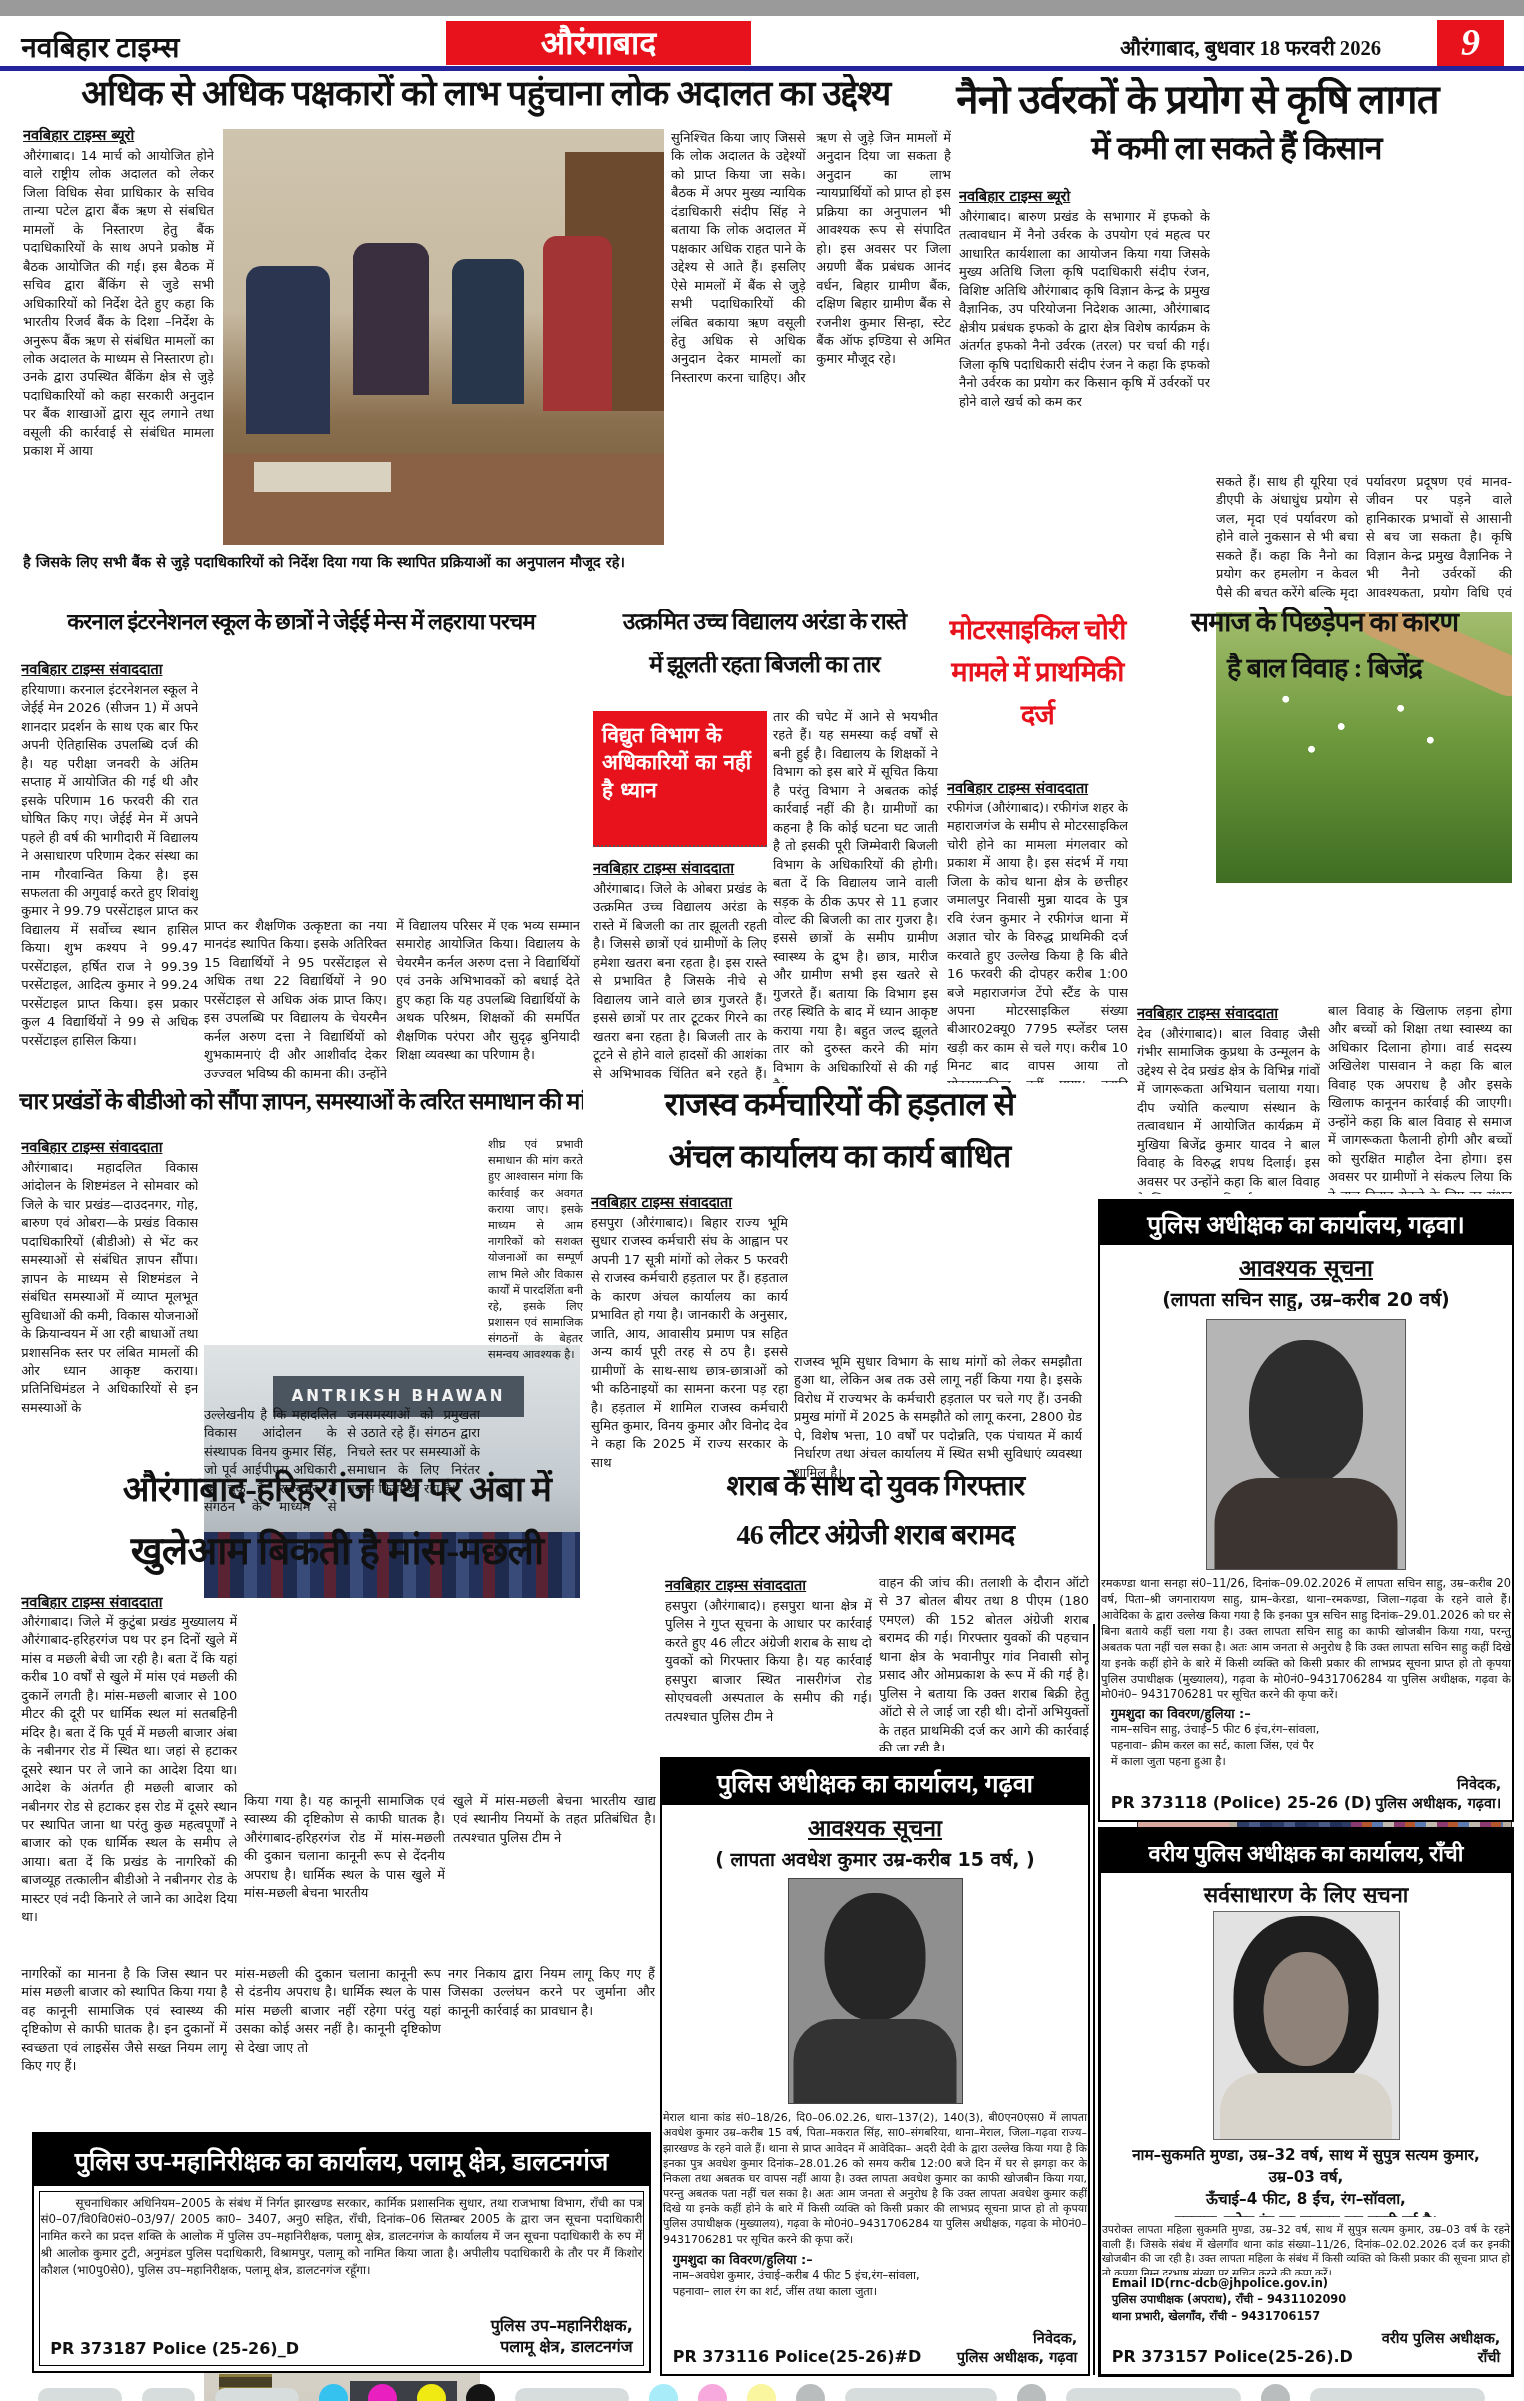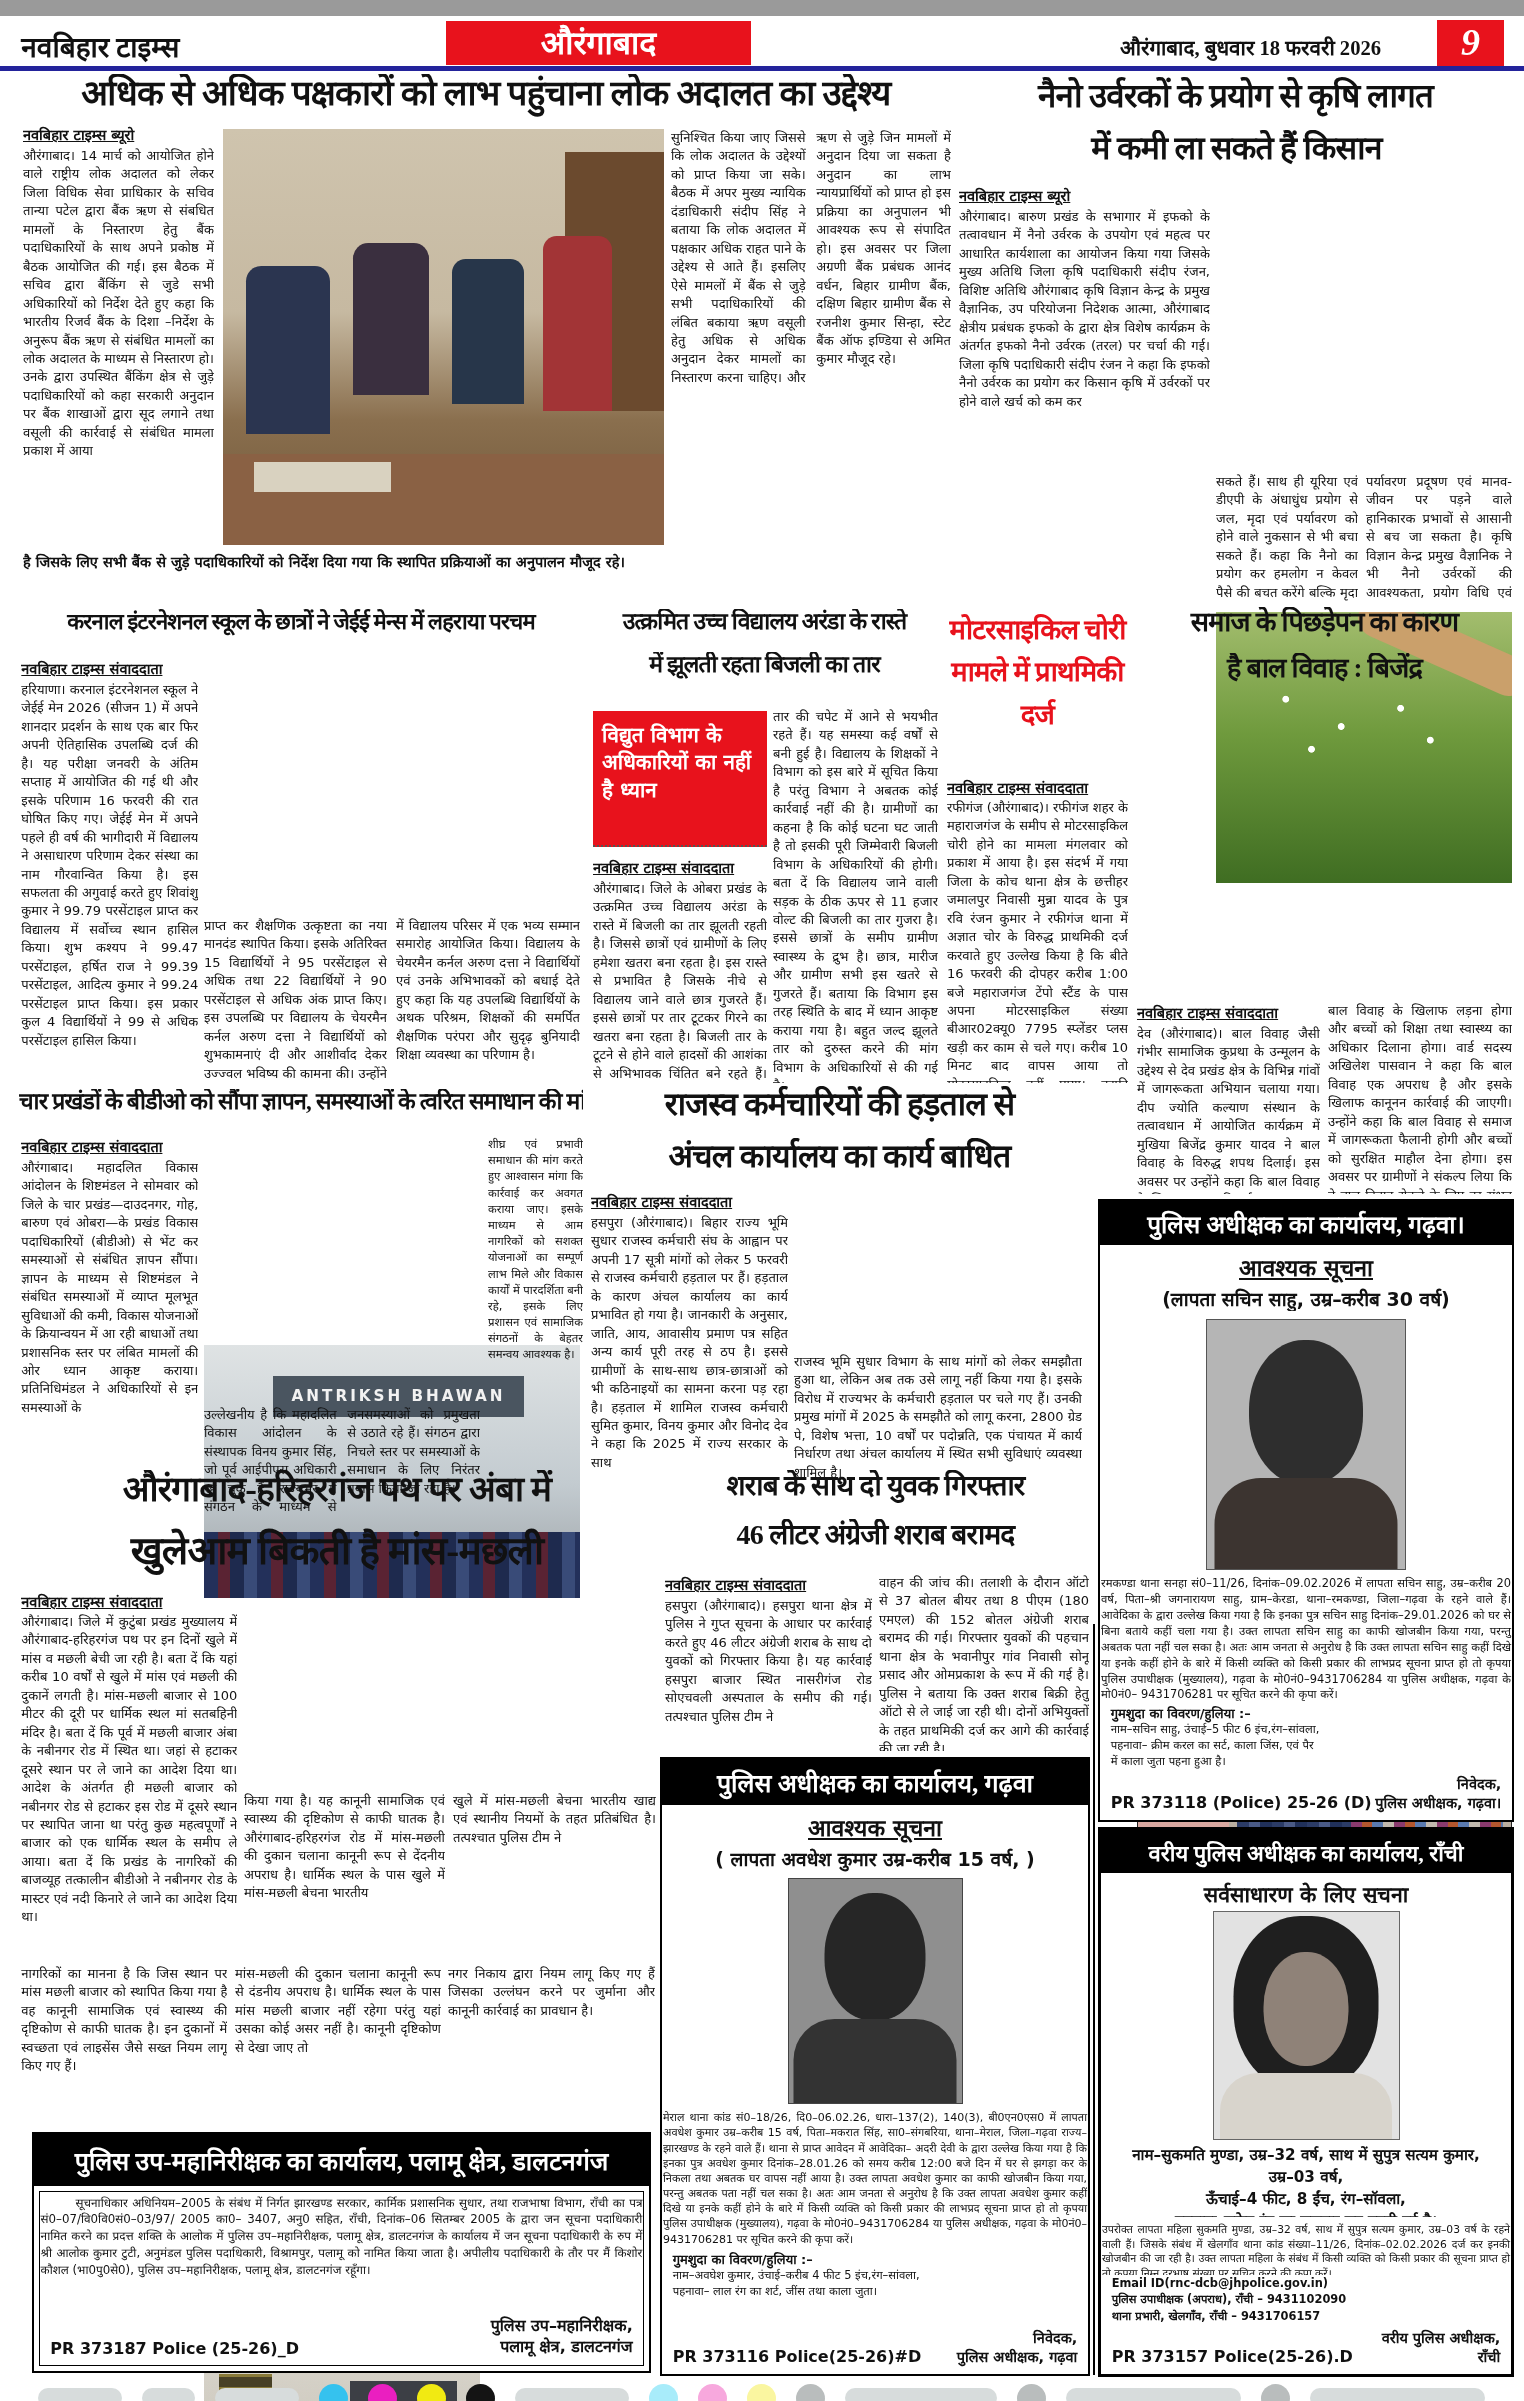--- a/index.html
+++ b/index.html
@@ -53,21 +53,21 @@
     <div class="pd" style="left:23px;top:137px;width:84px;height:168px;background:#2b3550;border-radius:15.2px 15.2px 0 0"></div>
     <div class="pd" style="left:130px;top:114px;width:76px;height:152px;background:#3a2f3f;border-radius:15.2px 15.2px 0 0"></div>
     <div class="pd" style="left:229px;top:130px;width:72px;height:145px;background:#27364a;border-radius:13.7px 13.7px 0 0"></div>
     <div class="pd" style="left:320px;top:107px;width:69px;height:175px;background:#a23436;border-radius:13.7px 13.7px 0 0"></div>
     <div class="pd" style="left:0;bottom:0;width:100%;height:91px;background:#8a6144"></div>
     <div class="pd" style="left:30.5px;bottom:53px;width:137px;height:30.5px;background:#d9d2c0"></div>
   </div>
   <div class="abs bd" style="left:671px;top:113px;width:280px;height:418px;column-count:2;column-gap:10.7px">सुनिश्चित किया जाए जिससे कि लोक अदालत के उद्देश्यों को प्राप्त किया जा सके। बैठक में अपर मुख्य न्यायिक दंडाधिकारी संदीप सिंह ने बताया कि लोक अदालत में पक्षकार अधिक राहत पाने के उद्देश्य से आते हैं। इसलिए ऐसे मामलों में बैंक से जुड़े सभी पदाधिकारियों की लंबित बकाया ऋण वसूली हेतु अधिक से अधिक अनुदान देकर मामलों का निस्तारण करना चाहिए। और ऋण से जुड़े जिन मामलों में अनुदान दिया जा सकता है अनुदान का लाभ न्यायप्रार्थियों को प्राप्त हो इस प्रक्रिया का अनुपालन भी आवश्यक रूप से संपादित हो। इस अवसर पर जिला अग्रणी बैंक प्रबंधक आनंद वर्धन, बिहार ग्रामीण बैंक, दक्षिण बिहार ग्रामीण बैंक से रजनीश कुमार सिन्हा, स्टेट बैंक ऑफ इण्डिया से अमित कुमार मौजूद रहे।</div>
   <div class="abs cap" style="left:23px;top:535px;width:931px;height:41px">है जिसके लिए सभी बैंक से जुड़े   पदाधिकारियों को निर्देश दिया गया   कि स्थापित प्रक्रियाओं का अनुपालन   मौजूद रहे।</div>
 
-  <div class="abs hl nw" style="left:958px;top:61px;width:555px;height:49px;font-size:33px">नैनो उर्वरकों के प्रयोग से कृषि लागत</div>
+  <div class="abs hl nw" style="left:920px;top:61px;width:555px;height:49px;font-size:40px">नैनो उर्वरकों के प्रयोग से कृषि लागत</div>
   <div class="abs hl nw" style="left:959px;top:114px;width:555px;height:49px;font-size:32px">में कमी ला सकते हैं किसान</div>
   <div class="abs by" style="left:959px;top:169px;width:251px">नवबिहार टाइम्स ब्यूरो</div>
   <div class="abs bd" style="left:959px;top:192px;width:251px;height:390px">औरंगाबाद। बारुण प्रखंड के सभागार में इफको के तत्वावधान में नैनो उर्वरक के उपयोग एवं महत्व पर आधारित कार्यशाला का आयोजन किया गया जिसके मुख्य अतिथि जिला कृषि पदाधिकारी संदीप रंजन, विशिष्ट अतिथि औरंगाबाद कृषि विज्ञान केन्द्र के प्रमुख वैज्ञानिक, उप परियोजना निदेशक आत्मा, औरंगाबाद क्षेत्रीय प्रबंधक इफको के द्वारा क्षेत्र विशेष कार्यक्रम के अंतर्गत इफको नैनो उर्वरक (तरल) पर चर्चा की गई। जिला कृषि पदाधिकारी संदीप रंजन ने कहा कि इफको नैनो उर्वरक का प्रयोग कर किसान कृषि में उर्वरकों पर होने वाले खर्च को कम कर</div>
   <div class="abs photo" style="left:1216px;top:180px;width:296px;height:271px;background:linear-gradient(180deg,#a3bd6e 0%,#6f9a3d 45%,#3f6d22 100%)">
     <div class="pd" style="right:-23px;top:15.2px;width:183px;height:40px;background:#caa06b;border-radius:20px;transform:rotate(24deg)"></div>
     <div class="pd" style="left:46px;top:69px;width:198px;height:91px;background:radial-gradient(circle 3.8px at 12% 20%,#fff 0 3px,transparent 3.8px),radial-gradient(circle 3.8px at 40% 50%,#fff 0 3px,transparent 3.8px),radial-gradient(circle 3.8px at 70% 30%,#fff 0 3px,transparent 3.8px),radial-gradient(circle 3.8px at 25% 75%,#fff 0 3px,transparent 3.8px),radial-gradient(circle 3.8px at 85% 65%,#fff 0 3px,transparent 3.8px)"></div>
   </div>
   <div class="abs bd" style="left:1216px;top:457px;width:142px;height:130px">सकते हैं। साथ ही यूरिया एवं डीएपी के अंधाधुंध प्रयोग से जल, मृदा एवं पर्यावरण को होने वाले नुकसान से भी बचा सकते हैं। कहा कि नैनो का प्रयोग कर हमलोग न केवल पैसे की बचत करेंगे बल्कि मृदा स्वास्थ्य, जल प्रदूषण,</div>
   <div class="abs bd" style="left:1366px;top:457px;width:146px;height:130px">पर्यावरण प्रदूषण एवं मानव-जीवन पर पड़ने वाले हानिकारक प्रभावों से आसानी से बच जा सकता है। कृषि विज्ञान केन्द्र प्रमुख वैज्ञानिक ने भी नैनो उर्वरकों की आवश्यकता, प्रयोग विधि एवं इससे फसलों में होने वाले लाभ की विस्तार पूर्वक जानकारी दी। किसान लगातार रासायनिक उर्वरकों का इस्तेमाल करते जा रहे हैं जिससे मृदा की उत्पादकता लगातार घटती जा रही है। इसलिए किसान भाई नैनो उर्वरक का प्रयोग कर लाभ ले सकते हैं।</div>
 
@@ -119,21 +119,21 @@
   <div class="abs hl nw" style="left:588px;top:1070px;width:503px;height:47px;font-size:32px">राजस्व कर्मचारियों की हड़ताल से</div>
   <div class="abs hl nw" style="left:588px;top:1122px;width:503px;height:47px;font-size:32px">अंचल कार्यालय का कार्य बाधित</div>
   <div class="abs by" style="left:591px;top:1175px;width:197px">नवबिहार टाइम्स संवाददाता</div>
   <div class="abs bd" style="left:591px;top:1198px;width:197px;height:309px">हसपुरा (औरंगाबाद)। बिहार राज्य भूमि सुधार राजस्व कर्मचारी संघ के आह्वान पर अपनी 17 सूत्री मांगों को लेकर 5 फरवरी से राजस्व कर्मचारी हड़ताल पर हैं। हड़ताल के कारण अंचल कार्यालय का कार्य प्रभावित हो गया है। जानकारी के अनुसार, जाति, आय, आवासीय प्रमाण पत्र सहित अन्य कार्य पूरी तरह से ठप है। इससे ग्रामीणों के साथ-साथ छात्र-छात्राओं को भी कठिनाइयों का सामना करना पड़ रहा है। हड़ताल में शामिल राजस्व कर्मचारी सुमित कुमार, विनय कुमार और विनोद देव ने कहा कि 2025 में राज्य सरकार के साथ</div>
 
   <div class="abs bd" style="left:794px;top:1337px;width:288px;height:172px">राजस्व भूमि सुधार विभाग के साथ मांगों को लेकर समझौता हुआ था, लेकिन अब तक उसे लागू नहीं किया गया है। इसके विरोध में राज्यभर के कर्मचारी हड़ताल पर चले गए हैं। उनकी प्रमुख मांगों में 2025 के समझौते को लागू करना, 2800 ग्रेड पे, विशेष भत्ता, 10 वर्षों पर पदोन्नति, एक पंचायत में कार्य निर्धारण तथा अंचल कार्यालय में स्थित सभी सुविधाएं व्यवस्था शामिल है।</div>
 
   <div class="abs nbox" style="left:1098px;top:1183px;width:416px;height:623px">
     <div class="band" style="height:44px;font-size:24.4px">पुलिस अधीक्षक का कार्यालय, गढ़वा।</div>
     <div class="nt" style="font-size:23px;margin-top:6.1px">आवश्यक सूचना</div>
-    <div class="ns" style="font-size:19px;margin-top:3px">(लापता सचिन साहु, उम्र–करीब 30 वर्ष)</div>
+    <div class="ns" style="font-size:19px;margin-top:3px">(लापता सचिन साहु, उम्र–करीब 20 वर्ष)</div>
     <div class="photo" style="width:200px;height:251px;margin:7.6px auto 3px;background:#b5b5b5;border:0.8px solid #555;flex:0 0 auto">
       <div class="pd" style="left:50%;top:20px;transform:translateX(-50%);width:114px;height:145px;background:#2e2e2e;border-radius:48%"></div>
       <div class="pd" style="left:50%;bottom:0;transform:translateX(-50%);width:183px;height:91px;background:#3c3430;border-radius:46px 46px 0 0"></div>
     </div>
     <div class="nbody" style="font-size:11.4px;line-height:1.4">रमकण्डा थाना सनहा सं0–11/26, दिनांक–09.02.2026 में लापता सचिन साहु, उम्र–करीब 20 वर्ष, पिता–श्री जगनारायण साहु, ग्राम–केरडा, थाना–रमकण्डा, जिला–गढ़वा के रहने वाले हैं। आवेदिका के द्वारा उल्लेख किया गया है कि इनका पुत्र सचिन साहु दिनांक–29.01.2026 को घर से बिना बताये कहीं चला गया है। उक्त लापता सचिन साहु का काफी खोजबीन किया गया, परन्तु अबतक पता नहीं चल सका है। अतः आम जनता से अनुरोध है कि उक्त लापता सचिन साहु कहीं दिखे या इनके कहीं होने के बारे में किसी व्यक्ति को किसी प्रकार की लाभप्रद सूचना प्राप्त हो तो कृपया पुलिस उपाधीक्षक (मुख्यालय), गढ़वा के मो0नं0–9431706284 या पुलिस अधीक्षक, गढ़वा के मो0नं0– 9431706281 पर सूचित करने की कृपा करें।</div>
     <div style="padding:0 10.7px;font-weight:700;font-size:13px">गुमशुदा का विवरण/हुलिया :–</div>
     <div class="prl" style="padding:0 10.7px;font-size:11.4px;line-height:1.4">नाम–सचिन साहु, उंचाई–5 फीट 6 इंच,रंग–सांवला,
 पहनावा– क्रीम करल का सर्ट, काला जिंस, एवं पैर
 में काला जुता पहना हुआ है।</div>
     <div class="nfoot">

